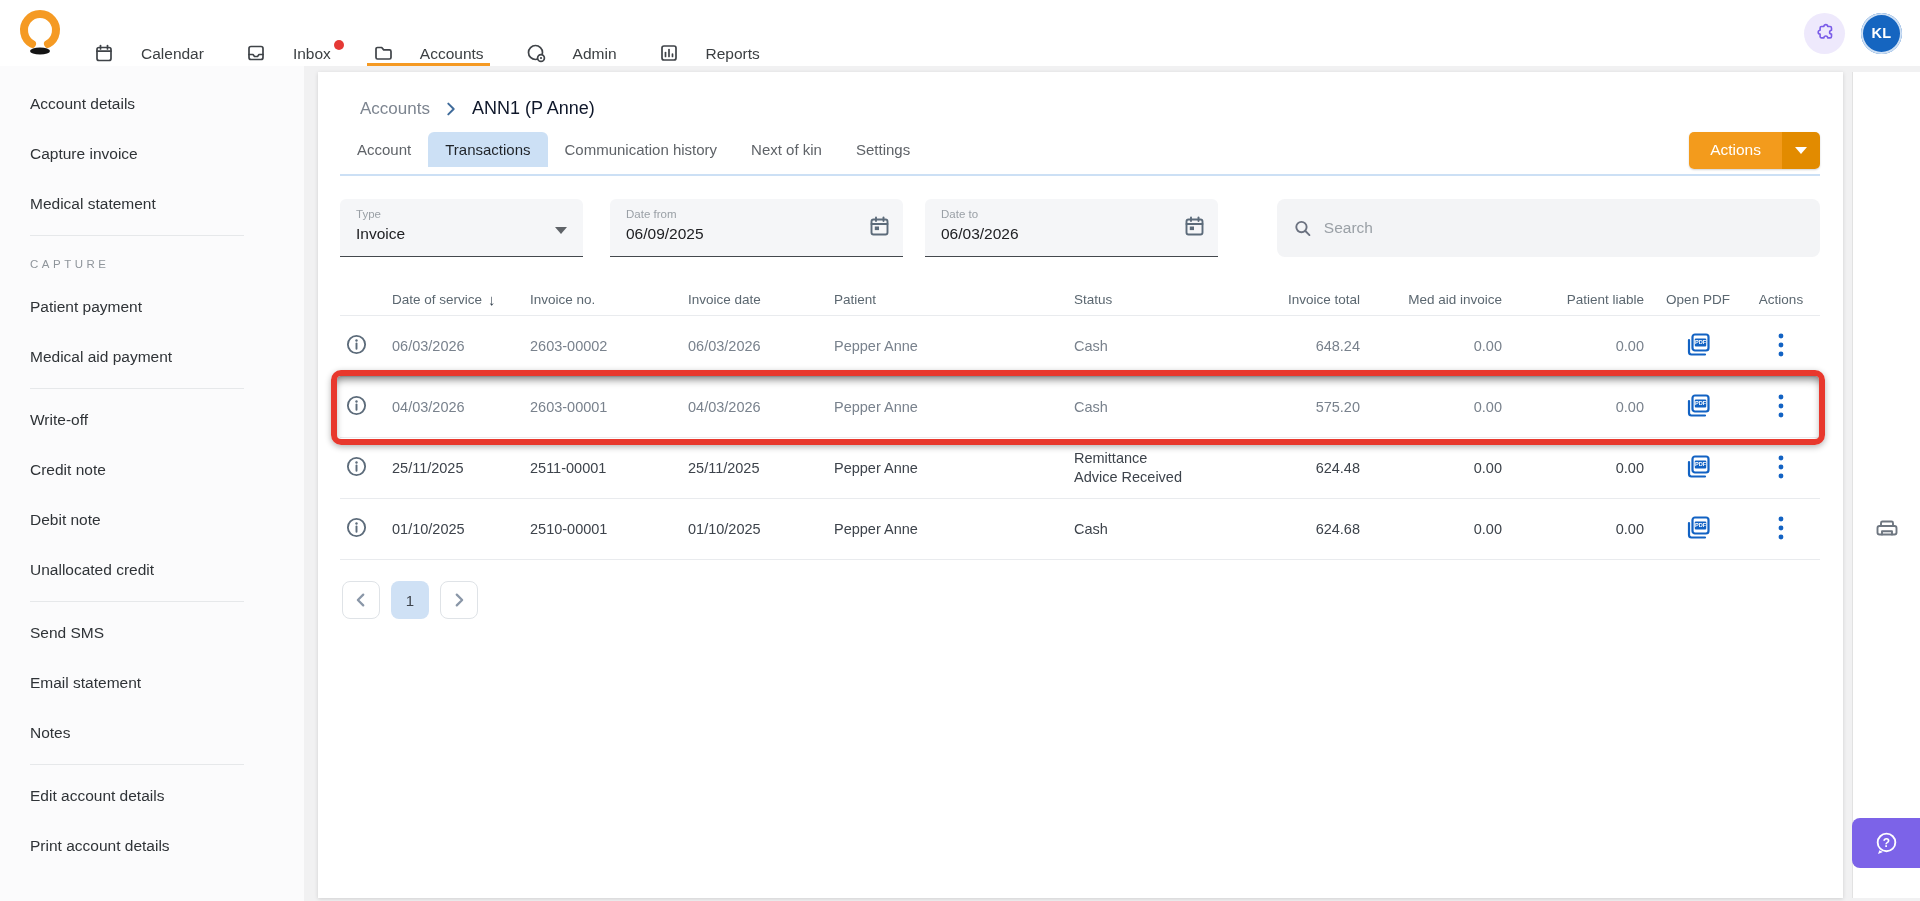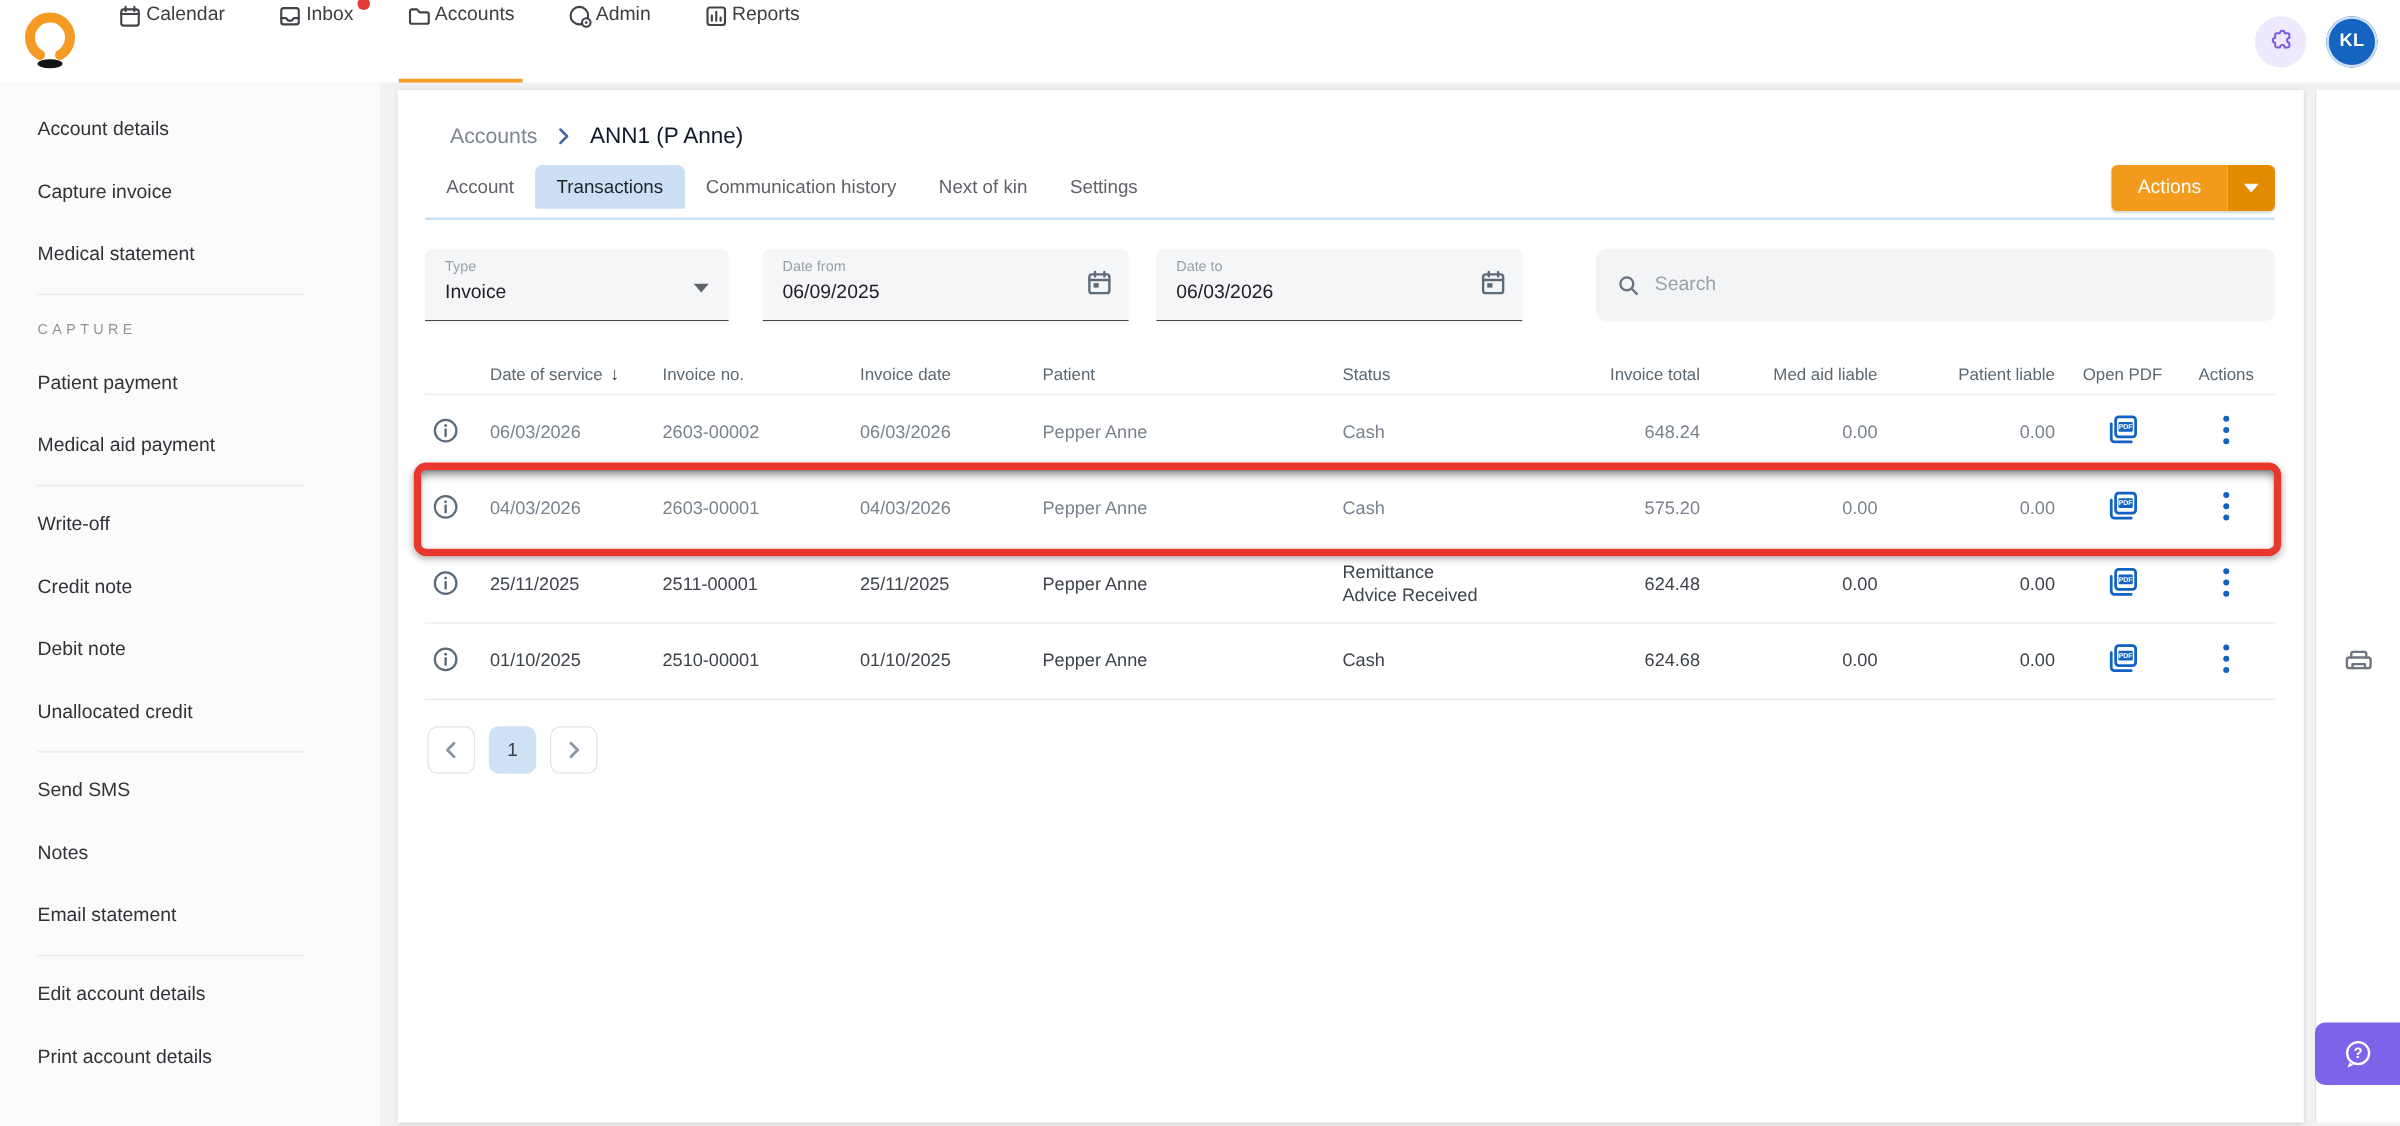--- a/index.html
+++ b/index.html
@@ -3,21 +3,21 @@
 <meta charset="utf-8">
 <style>
   * { margin:0; padding:0; box-sizing:border-box; }
   html,body { width:1920px; height:901px; overflow:hidden;
     font-family:"Liberation Sans", sans-serif; background:#f1f1f2; }
 
   
   .topbar { height:66px; background:#fff; display:flex; align-items:center; padding:0 18px 0 12px; }
   .logo { width:48px; height:52px; margin:0 24px 0 4px; flex:0 0 auto; cursor:pointer; }
   .nav { display:flex; align-items:stretch; height:66px; }
-  .nav-item { display:flex; align-items:flex-start; gap:3px; padding:0 6px; margin-right:30px;
+  .nav-item { display:flex; align-items:flex-end; gap:27px; padding:0 6px; margin-right:30px;
     font-size:15.5px; color:#3c4043; cursor:pointer; border-bottom:3px solid transparent; padding-top:3px; }
   .nav-item.active { border-bottom-color:#F59A23; }
   .nav-item svg { stroke:#3F4348; fill:none; stroke-width:1.7; stroke-linecap:round; stroke-linejoin:round; }
   .nav-label { position:relative; }
   .nav-item.has-badge .nav-label::after { content:""; position:absolute; top:-5px; right:-13px;
     width:10px; height:10px; border-radius:50%; background:#E53935; }
   .topbar-right { margin-left:auto; display:flex; align-items:center; gap:16px; }
   .psearch { width:316px; height:43px; background:#f6f6f7; border:1px solid #d9d9d9; border-radius:6px;
     display:flex; align-items:center; padding:0 12px; gap:10px; }
   .psearch input { border:none; outline:none; background:transparent; font-size:16px; color:#3c4043; width:100%;
@@ -226,25 +226,25 @@
 
       <div class="entry t-divider">
         <span></span>
       </div>
 
       <div class="entry t-item">
         <span>Send SMS</span>
       </div>
 
       <div class="entry t-item">
+        <span>Email statement</span>
+      </div>
+
+      <div class="entry t-item">
         <span>Notes</span>
-      </div>
-
-      <div class="entry t-item">
-        <span>Email statement</span>
       </div>
 
       <div class="entry t-divider">
         <span></span>
       </div>
 
       <div class="entry t-item">
         <span>Edit account details</span>
       </div>
 
@@ -335,21 +335,21 @@
       <div class="hcell"></div>
       <div class="hcell c-dos">
         <span>Date of service</span>
         <span class="sort-arrow">↓</span>
       </div>
       <div class="hcell c-invno">Invoice no.</div>
       <div class="hcell c-invdate">Invoice date</div>
       <div class="hcell c-patient">Patient</div>
       <div class="hcell" style="padding-left:22px;">Status</div>
       <div class="hcell c-num">Invoice total</div>
-      <div class="hcell c-num">Med aid liable</div>
+      <div class="hcell c-num">Med aid invoice</div>
       <div class="hcell c-num c-patliable">Patient liable</div>
       <div class="hcell c-center">Open PDF</div>
       <div class="hcell c-center">Actions</div>
     </div>
 
     <div class="rows">
 
         <div class="grid trow muted">
           <div class="c-info">
             <button class="icon-btn">

